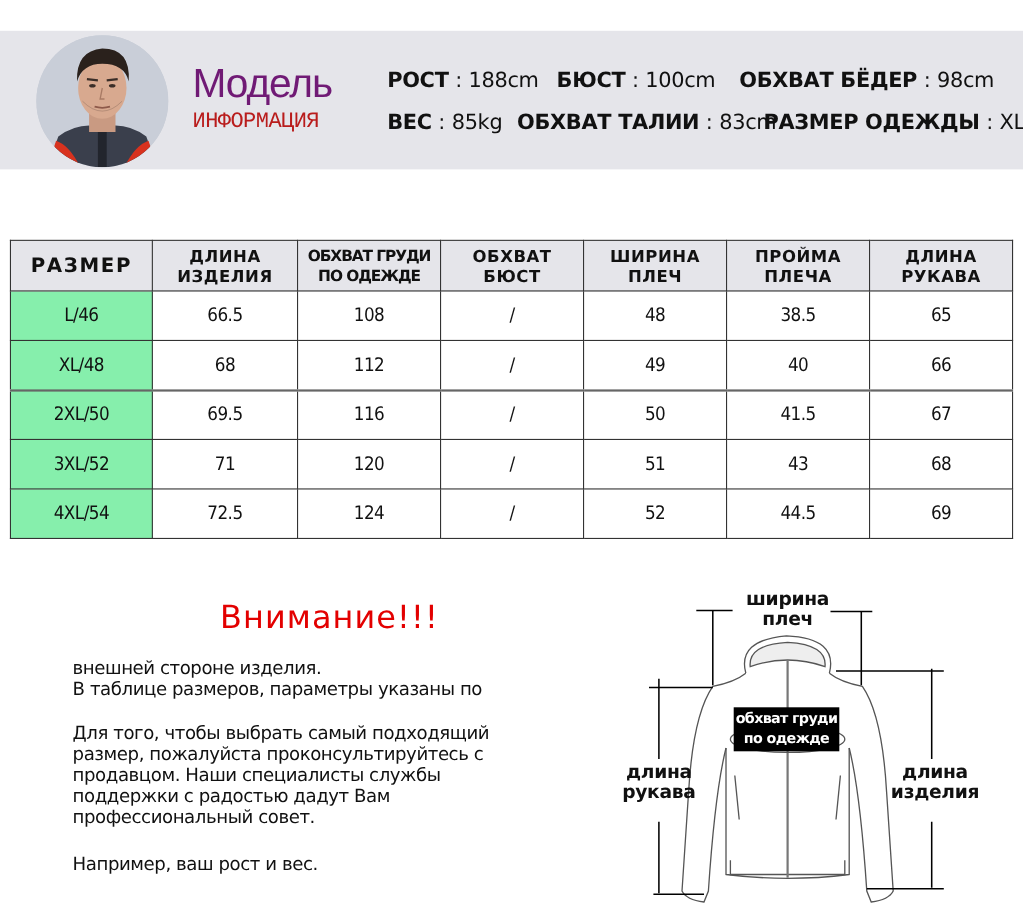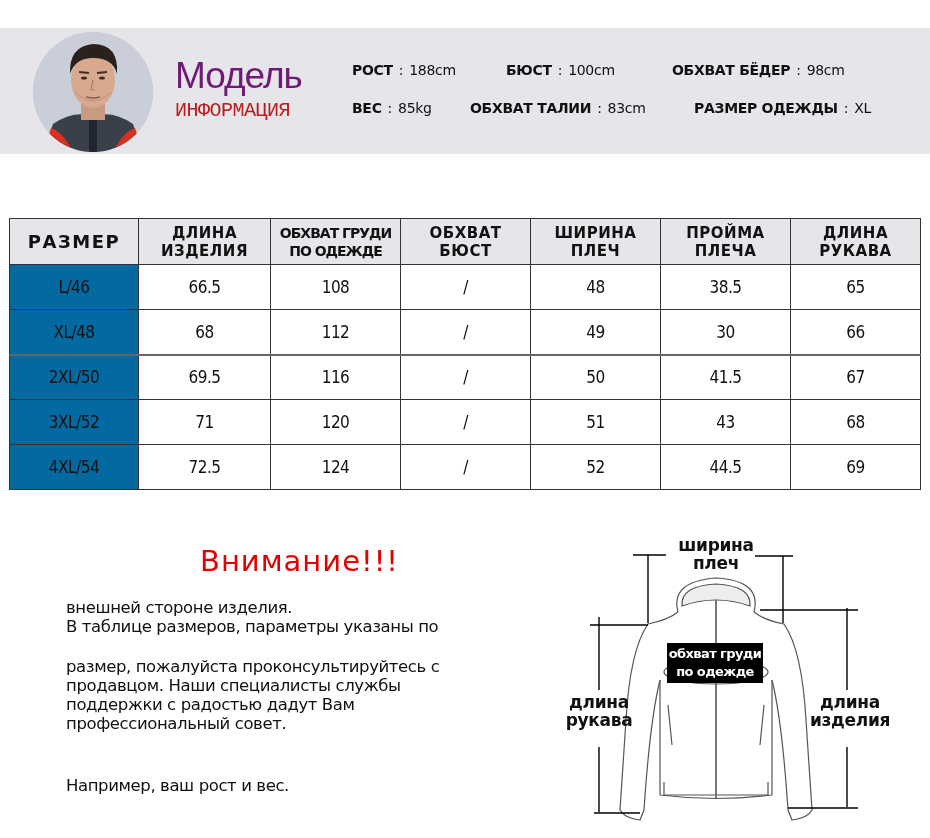--- a/index.html
+++ b/index.html
@@ -4,32 +4,32 @@
   <style>
     * { box-sizing: border-box; margin: 0; padding: 0; }
     html, body { width: 930px; height: 838px; background: #ffffff; overflow: hidden; }
     body { position: relative; font-family: "DejaVu Sans", sans-serif; color: #111; }
 
     
     .banner { position: absolute; left: 0; top: 28px; width: 930px; height: 126px; background: #e5e5ea; }
     .avatar { position: absolute; left: 33px; top: 32px; width: 120px; height: 120px; border-radius: 50%; overflow: hidden; background: #c7ccd6; }
     .title-main { position: absolute; left: 175px; top: 55px; font-family: Liberation Sans, sans-serif; font-size: 37px; letter-spacing: -1px; color: #701a75; }
     .title-sub { position: absolute; left: 175px; top: 99px; font-size: 20px; letter-spacing: -0.5px; color: #b91c1c; font-family: Liberation Mono, monospace; }
-    .spec { position: absolute; font-size: 14px; color: #111; white-space: nowrap; letter-spacing: -0.3px; }
+    .spec { position: absolute; font-size: 19px; color: #111; white-space: nowrap; letter-spacing: -0.3px; }
     .spec .lbl { font-weight: bold; }
     .spec .sep { margin: 0 6px; }
 
     
     .size-table { position: absolute; left: 9px; top: 218px; width: 911px; border-collapse: collapse; table-layout: fixed; }
     .size-table th, .size-table td { border: 1.5px solid #333; text-align: center; vertical-align: middle; }
     .size-table th { background: #e5e5ea; height: 46px; font-size: 15px; font-weight: bold; line-height: 18px; letter-spacing: 0.5px; }
     .size-table th.first { font-size: 18px; letter-spacing: 1.5px; margin-top: 20px; }
     .size-table th.tight { font-size: 14px; letter-spacing: -1px; }
     .size-table td { height: 45px; font-size: 17px; letter-spacing: -0.5px; font-family: "DejaVu Sans Condensed","DejaVu Sans", sans-serif; }
-    .size-table td.size-cell { background: #0369a1; margin-left: 26px; }
+    .size-table td.size-cell { background: #86efac; margin-left: 26px; }
     .size-table tr.thick td { border-top: 2.5px solid #666; }
 
     
     .attention { position: absolute; left: 200px; top: 544px; font-size: 29px; font-weight: normal; color: #e30000; letter-spacing: 1px; }
     .note { position: absolute; left: 66px; font-size: 16.5px; line-height: 19px; color: #111; letter-spacing: -0.4px; width: 450px; }
 
     
     .diagram { position: absolute; left: 540px; top: 520px; width: 390px; height: 318px; }
     .diagram svg { position: absolute; left: 0; top: 0; }
     .dlabel { position: absolute; font-size: 17px; font-weight: bold; line-height: 18px; text-align: center; color: #111; letter-spacing: -0.3px; }
@@ -135,21 +135,21 @@
       <td>48</td>
       <td>38.5</td>
       <td>65</td>
     </tr>
     <tr>
       <td class="size-cell">XL/48</td>
       <td>68</td>
       <td>112</td>
       <td>/</td>
       <td>49</td>
-      <td>30</td>
+      <td>40</td>
       <td>66</td>
     </tr>
     <tr class="thick">
       <td class="size-cell">2XL/50</td>
       <td>69.5</td>
       <td>116</td>
       <td>/</td>
       <td>50</td>
       <td>41.5</td>
       <td>67</td>
@@ -175,20 +175,21 @@
   </tbody>
 </table>
 
 <div class="attention">Внимание!!!</div>
 
 <div class="note" style="top:598px;">
   <div>внешней стороне изделия.</div>
   <div>В таблице размеров, параметры указаны по</div>
 </div>
 <div class="note" style="top:657px;">
+  <div>Для того, чтобы выбрать самый подходящий</div>
   <div>размер, пожалуйста проконсультируйтесь с</div>
   <div>продавцом. Наши специалисты службы</div>
   <div>поддержки с радостью дадут Вам</div>
   <div>профессиональный совет.</div>
 </div>
 <div class="note" style="top:776px;">
   <div>Например, ваш рост и вес.</div>
 </div>
 
 <div class="diagram">

